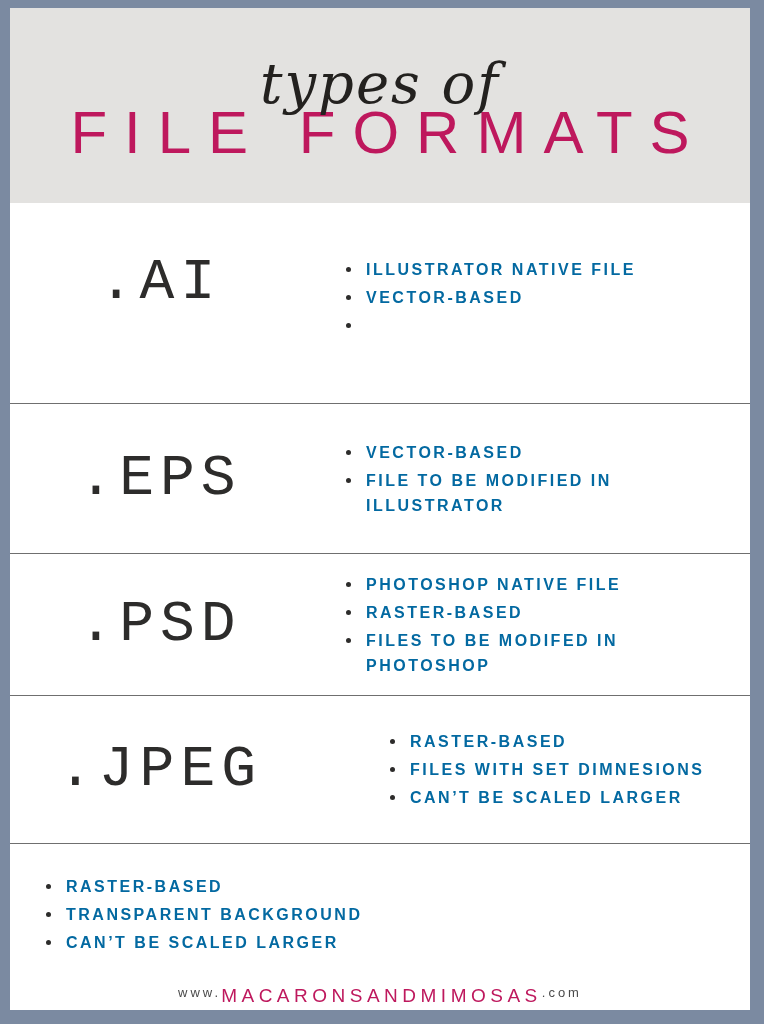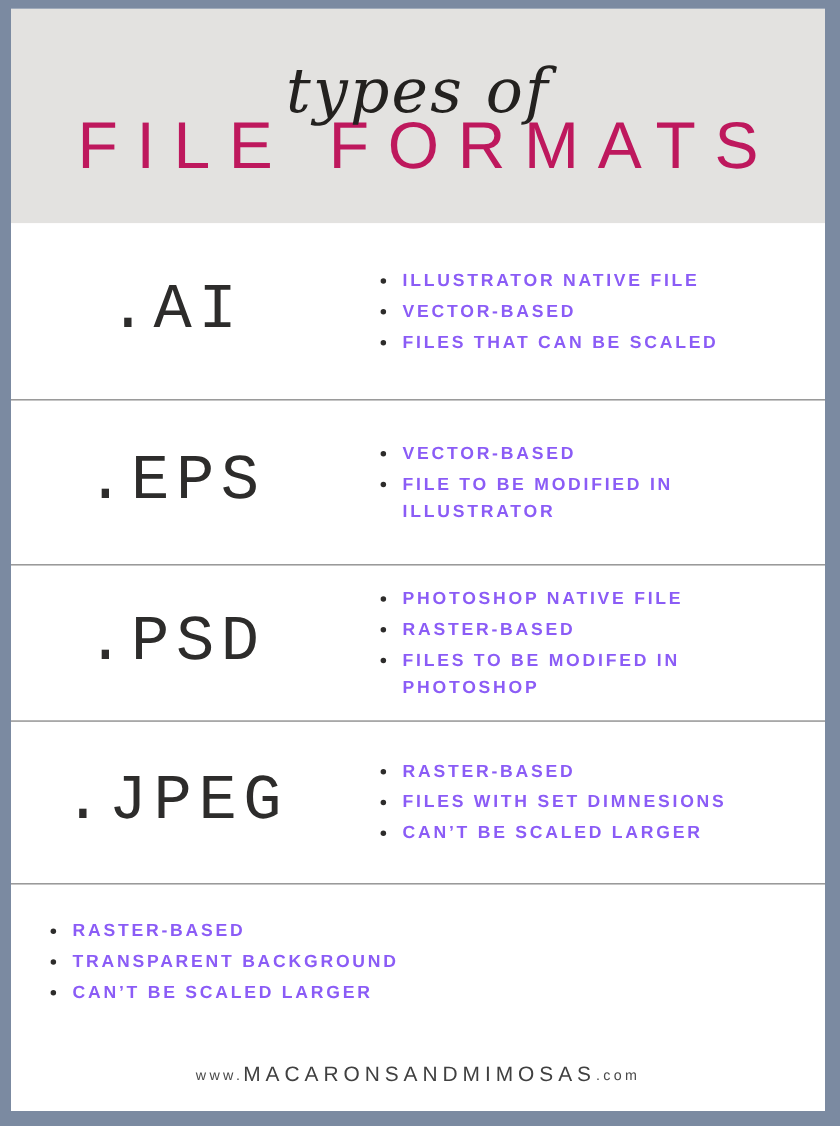--- a/index.html
+++ b/index.html
@@ -62,23 +62,23 @@
 
   
   .row {
     display: flex;
     align-items: center;
     background: #ffffff;
   }
   .row.ruled { border-top: 1px solid #6f6f6f; }
 
   .row-ai   { height: 160px; }
-  .row-eps  { height: 150px; }
+  .row-eps  { height: 150px; margin-top: 40px; }
   .row-psd  { height: 142px; }
-  .row-jpeg { height: 148px; }
+  .row-jpeg { height: 148px; gap: 44px; }
   .row-png  { height: 142px; }
 
   .ext {
     width: 300px;
     flex: 0 0 300px;
     text-align: center;
     font-family: Liberation Mono, monospace;
     font-weight: 200;
     font-size: 58px;
     letter-spacing: 6px;
@@ -93,75 +93,74 @@
     padding-left: 34px;
   }
 
   .bullet {
     position: relative;
     padding-left: 22px;
     font-weight: 700;
     font-size: 16px;
     letter-spacing: 2.5px;
     line-height: 25px;
-    color: #8b5cf6;
+    color: #0369a1;
     margin: 3px 0;
   }
 
   .bullet .dot {
     position: absolute;
     left: 2px;
     top: 10px;
     width: 5px;
     height: 5px;
     border-radius: 50%;
     background: #2d2c2b;
     display: inline-block;
   }
 
   
   .footer {
     flex: 1;
     display: flex;
-    align-items: center;
     justify-content: center;
     background: #ffffff;
     white-space: nowrap;
   }
 
   .footer .url-small {
     font-size: 13px;
     letter-spacing: 3px;
     font-weight: 400;
     color: #4a4a4a;
   }
 
   .footer .url-main {
     font-size: 19px;
     letter-spacing: 4.5px;
     font-weight: 400;
-    color: #404040;
+    color: #be185d;
   }
 </style>
 </head>
 <body>
 
 <div class="poster">
 
   <header class="header">
     <div class="script-title">types of</div>
     <h1 class="main-title">FILE FORMATS</h1>
   </header>
 
   <section class="row row-ai">
     <div class="ext">.AI</div>
     <ul class="bullets">
       <li class="bullet"><span class="dot"></span><span>ILLUSTRATOR NATIVE FILE</span></li>
       <li class="bullet"><span class="dot"></span><span>VECTOR-BASED</span></li>
-      <li class="bullet"><span class="dot"></span><span>FILES THAT CAN BE SCALED</span></li>
+      <li class="bullet"><span class="dot"></span></li>
     </ul>
   </section>
 
   <section class="row row-eps ruled">
     <div class="ext">.EPS</div>
     <ul class="bullets">
       <li class="bullet"><span class="dot"></span><span>VECTOR-BASED</span></li>
       <li class="bullet"><span class="dot"></span><span>FILE TO BE MODIFIED IN ILLUSTRATOR</span></li>
     </ul>
   </section>

